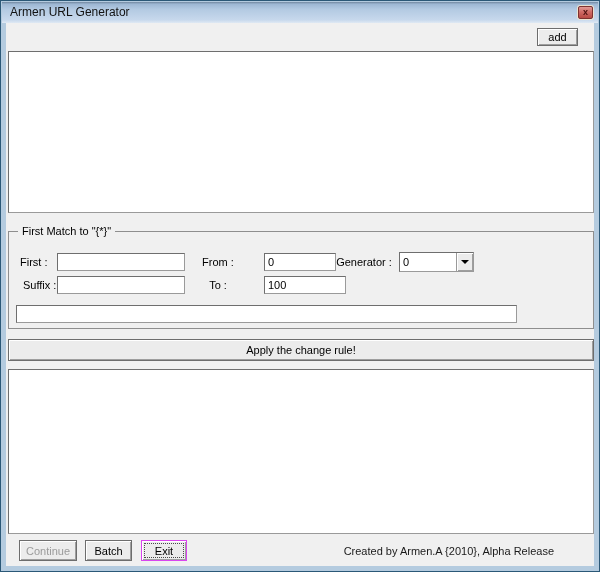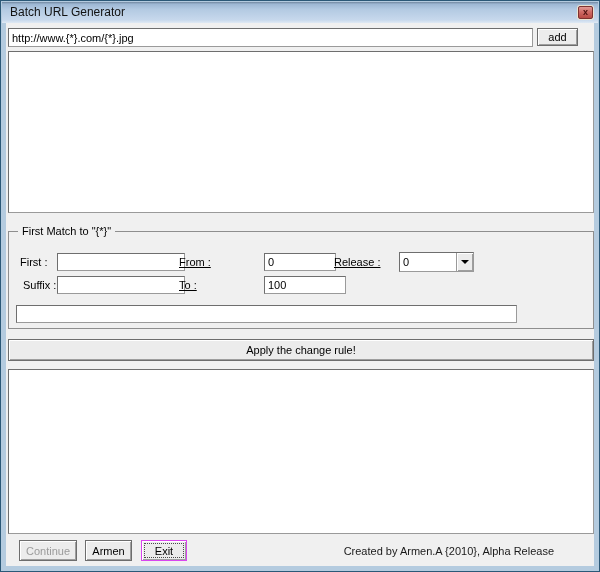--- a/index.html
+++ b/index.html
@@ -55,21 +55,21 @@
     position:absolute;left:2px;top:208px;width:586px;height:98px;
     border:1px solid #8e8e8e;
   }
   .legend{
     position:absolute;left:9px;top:-8px;background:#f0f0f0;
     padding:0 4px;font-size:11px;color:#000;line-height:14px;
   }
   .field-label{
     position:absolute;font-size:11px;color:#000;line-height:18px;
   }
-  .right-align{text-align:left;text-decoration:underline;}
+  .right-align{text-align:center;}
   .combo{
     position:absolute;left:390px;top:20px;width:75px;height:20px;
     background:#fff;
     border:1px solid;border-color:#6e6e6e #9a9a9a #9a9a9a #6e6e6e;
   }
   .combo-value{
     position:absolute;left:3px;top:0;line-height:18px;font-size:11px;color:#000;
   }
   .combo-arrow-btn{
     position:absolute;right:0;top:0;bottom:0;width:17px;
@@ -96,29 +96,28 @@
     position:absolute;right:40px;top:520px;
     font-size:11px;color:#1a1a1a;line-height:16px;
   }
 </style>
 </head>
 <body>
 
 <div id="window">
 
   <div class="titlebar">
-    <span class="title-text">Batch URL Generator</span>
+    <span class="title-text">Armen URL Generator</span>
     <div class="close-btn">
       <span>x</span>
     </div>
   </div>
 
   <div class="content">
 
-    <input class="url-input sunken" type="text" value="http://www.{*}.com/{*}.jpg" style="">
     <div class="btn add-btn">
       <span>add</span>
     </div>
 
     <div id="url-list" class="listbox sunken"></div>
 
     <div class="groupbox">
       <span class="legend">First Match to "{*}"</span>
 
       <span class="field-label" style="left:11px;top:21px;">First :</span>
@@ -126,42 +125,42 @@
 
       <span class="field-label" style="left:14px;top:44px;">Suffix :</span>
       <input class="sunken" type="text" style="position: absolute; left: 48px; top: 44px; width: 128px; height: 18px;" value="">
 
       <span class="field-label right-align" style="left:170px;top:21px;width:78px;">From :</span>
       <input class="sunken" type="text" style="position: absolute; left: 255px; top: 21px; width: 72px; height: 18px;" value="0">
 
       <span class="field-label right-align" style="left:170px;top:44px;width:78px;">To :</span>
       <input class="sunken" type="text" style="position: absolute; left: 255px; top: 44px; width: 82px; height: 18px;" value="100">
 
-      <span class="field-label right-align" style="left:325px;top:21px;width:60px;">Release :</span>
+      <span class="field-label right-align" style="left:325px;top:21px;width:60px;">Generator :</span>
       <div class="combo">
         <span class="combo-value">0</span>
         <div class="combo-arrow-btn">
           <span class="tri-down"></span>
         </div>
       </div>
 
       <input class="sunken" type="text" style="position: absolute; left: 7px; top: 73px; width: 501px; height: 18px;" value="">
     </div>
 
     <div class="btn apply-btn">
       <span>Apply the change rule!</span>
     </div>
 
     <div id="result-list" class="listbox sunken"></div>
 
     <div id="continue-btn" class="btn footer-btn">
       <span>Continue</span>
     </div>
     <div id="export-btn" class="btn footer-btn">
-      <span>Armen</span>
+      <span>Batch</span>
     </div>
     <div id="exit-btn" class="btn footer-btn">
       <span>Exit</span>
     </div>
 
     <span class="credit">Created by Armen.A {2010}, Alpha Release</span>
 
   </div>
 </div>
 

